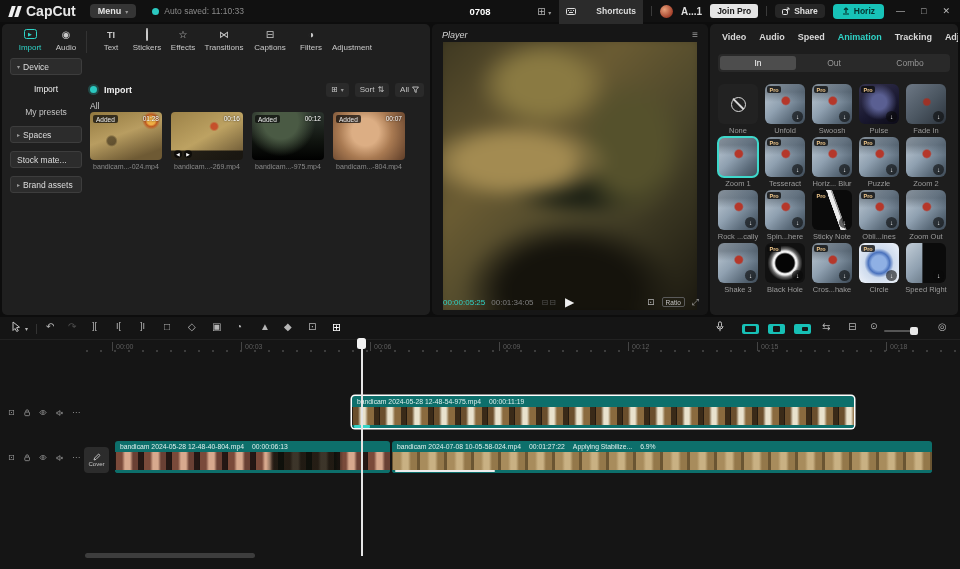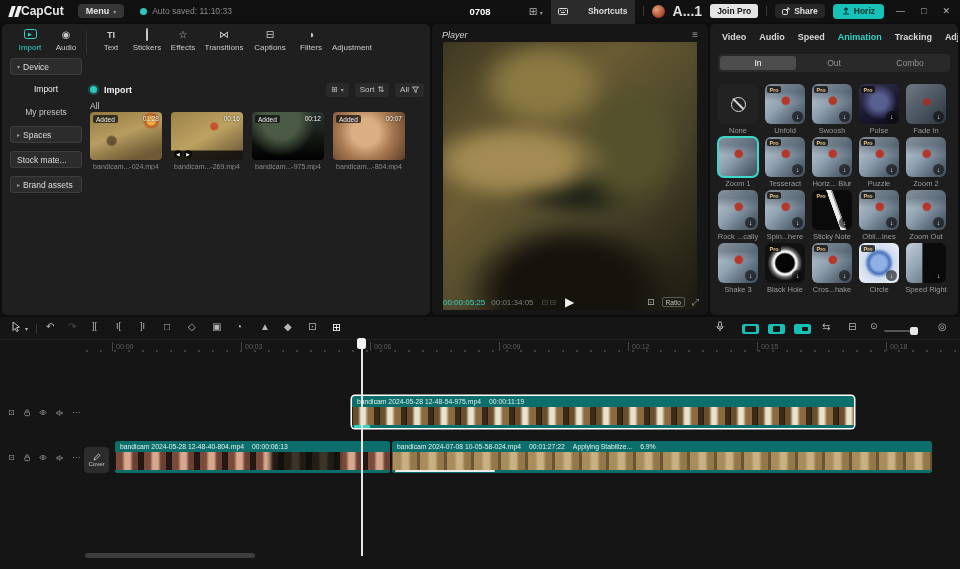--- a/index.html
+++ b/index.html
@@ -6,31 +6,31 @@
   html,body { width:960px; height:569px; background:#0b0b0b; overflow:hidden;
     font-family:"Liberation Sans","DejaVu Sans",sans-serif; }
   .abs { position:absolute; }
   #app { position:relative; width:960px; height:569px; background:#0d0d0d; color:#ccc; }
 
   
   #topbar { left:0; top:0; width:960px; height:22px; background:#111; display:flex; align-items:center; }
   .logo-mark { position:relative; width:13px; height:13px; margin-left:8px; }
   .logo-mark::before, .logo-mark::after { content:''; position:absolute; top:1px; width:4px; height:11px; background:#f0f0f0; transform:skewX(-18deg); }
   .logo-mark::before { left:2px; } .logo-mark::after { left:8px; }
-  .app-name { font-size:12px; color:#e8e8e8; font-weight:700; }
+  .app-name { font-size:14px; color:#e8e8e8; margin-left:5px; font-weight:700; }
   .menu-btn { margin-left:14px; background:#353535; border-radius:4px; padding:2px 8px; font-size:9px; color:#e5e5e5; font-weight:700; display:flex; gap:4px; align-items:center; }
   .saved-dot { width:7px; height:7px; border-radius:50%; background:#2bc8c0; margin-left:16px; }
   .autosave { font-size:8.5px; color:#8a8a8a; margin-left:5px; }
   .proj-title { position:absolute; left:430px; width:100px; text-align:center; font-size:9.5px; font-weight:700; color:#fff; }
   .tb-right { position:absolute; right:6px; top:0; height:22px; display:flex; align-items:center; gap:8px; }
   .tb-ic { color:#b5b5b5; font-size:10px; }
   .shortcuts-btn { background:#2b2b2b; border-radius:4px; padding:18px 7px; font-size:8.5px; color:#ddd; font-weight:700; display:flex; align-items:center; gap:20px; }
   .tb-div { width:1px; height:10px; background:#3a3a3a; }
   .avatar { width:13px; height:13px; border-radius:50%; background:radial-gradient(circle at 35% 35%, #e8a07a, #a5422c 70%, #6e2418); }
-  .acct { font-size:14px; color:#ddd; font-weight:700; }
+  .acct { font-size:10px; color:#ddd; font-weight:700; }
   .joinpro-btn { background:#e4e4e4; color:#161616; border-radius:3px; padding:2px 7px; font-size:8.5px; font-weight:700; }
   .share-btn { background:#262626; border-radius:4px; padding:2px 7px; font-size:8.5px; color:#e0e0e0; font-weight:700; display:flex; gap:4px; align-items:center;}
   .export-btn { background:#17c3b8; color:#05332f; border-radius:4px; padding:2.5px 9px; font-size:8.5px; font-weight:700; display:flex; gap:4px; align-items:center; }
   .winctl { font-size:9px; color:#bbb; padding:0 4px; }
 
   
   #left-panel  { left:2px;  top:24px; width:428px; height:291px; background:#1f1f1f; border-radius:5px; }
   #player-panel{ left:432px; top:24px; width:276px; height:291px; background:#161616; border-radius:5px; }
   #right-panel { left:710px; top:24px; width:248px; height:291px; background:#1d1d1d; border-radius:5px; overflow:hidden; }
 

